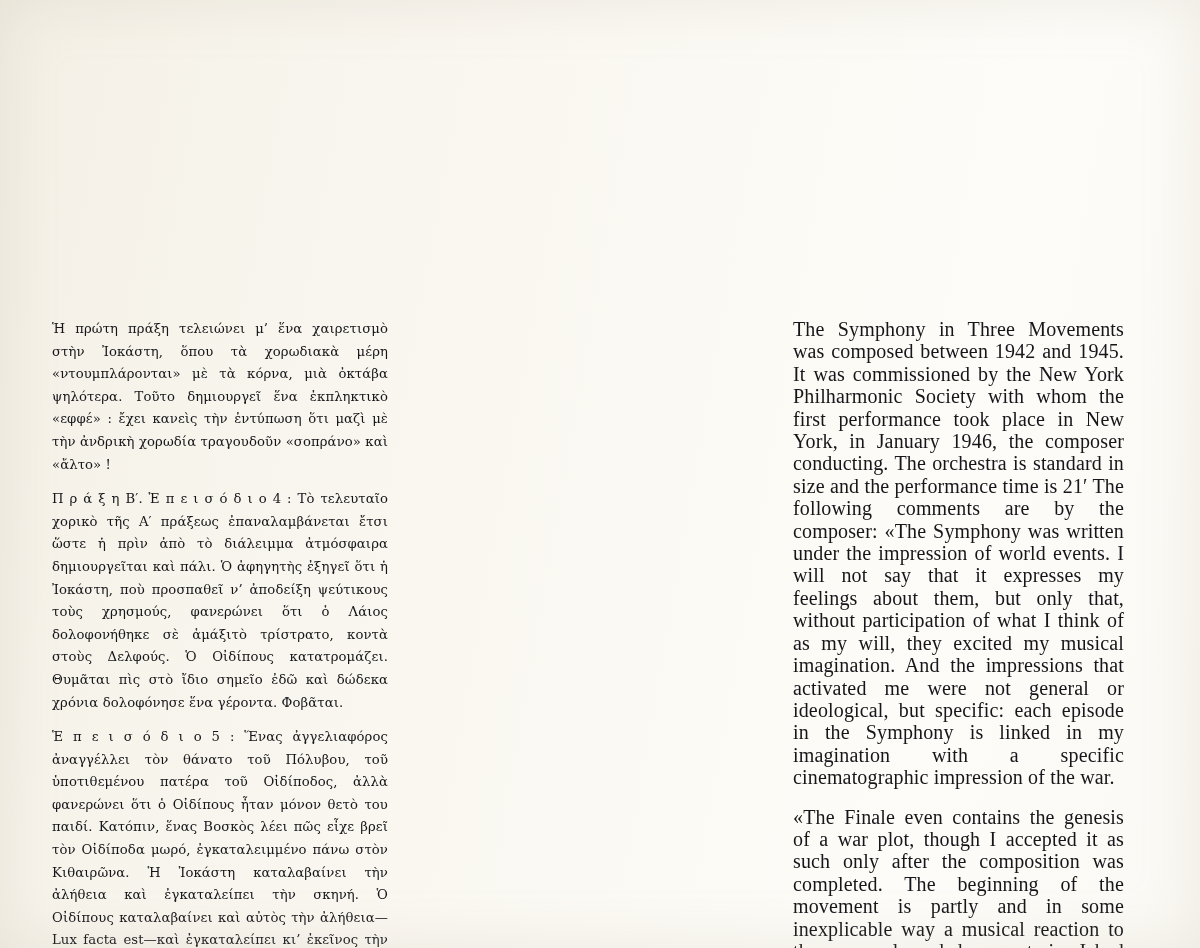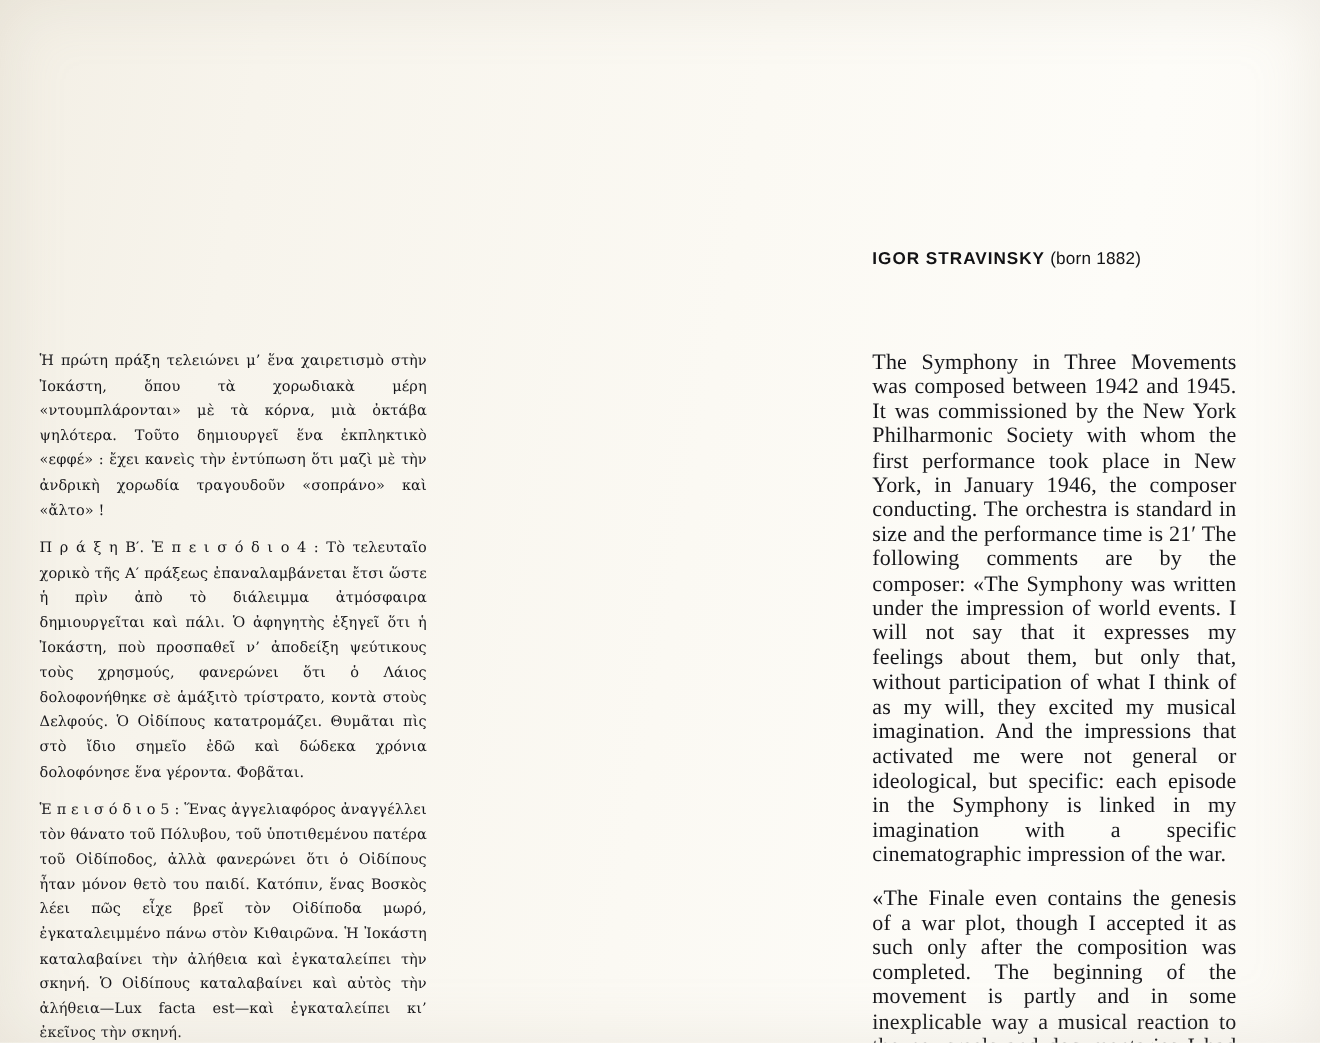--- a/index.html
+++ b/index.html
@@ -47,21 +47,21 @@
   .col-english {
     left: 793px;
     width: 331px;
   }
 
   .greek-para {
     font-family: "DejaVu Serif", serif;
     font-size: 13.2px;
     line-height: 22.6px;
     text-align: justify;
-    margin: 0 0 12px 0;
+    margin: 0 0 12px 16px;
     letter-spacing: 0.1px;
   }
 
   .header-block {
     position: absolute;
     left: 793px;
     top: 226px;
     width: 340px;
   }
   .concert-line {
@@ -109,24 +109,20 @@
   .eng-para:last-child {
     margin-bottom: 0;
   }
 </style>
 </head>
 <body>
 
 <div class="page">
 
   <div class="header-block">
-    <div class="composer-line">
-      <span class="composer-name">IGOR STRAVINSKY</span>
-      <span class="composer-born">(born 1882)</span>
-    </div>
   </div>
 
   <div class="col col-greek-1">
     <p class="greek-para">Ἡ  πρώτη  πράξη  τελειώνει  μ’  ἕνα  χαιρετισμὸ  στὴν Ἰοκάστη,  ὅπου  τὰ  χορωδιακὰ  μέρη  «ντουμπλάρονται»  μὲ  τὰ  κόρνα,  μιὰ  ὀκτάβα  ψηλότερα.  Τοῦτο  δημιουργεῖ  ἕνα  ἐκπληκτικὸ  «εφφέ» : ἔχει κανεὶς τὴν ἐντύπωση ὅτι μαζὶ μὲ τὴν ἀνδρικὴ χορωδία τραγουδοῦν «σοπράνο» καὶ «ἄλτο» !</p>
     <p class="greek-para">Π ρ ά ξ η  Β′.  Ἑ π ε ι σ ό δ ι ο  4 :  Τὸ  τελευταῖο  χορικὸ  τῆς  Α′  πράξεως  ἐπαναλαμβάνεται ἔτσι ὥστε ἡ πρὶν ἀπὸ τὸ διάλειμμα ἀτμόσφαιρα δημιουργεῖται καὶ πάλι. Ὁ ἀφηγητὴς ἐξηγεῖ ὅτι ἡ Ἰοκάστη, ποὺ προσπαθεῖ ν’ ἀποδείξη ψεύτικους τοὺς  χρησμούς,  φανερώνει  ὅτι  ὁ  Λάιος  δολοφονήθηκε σὲ ἁμάξιτὸ τρίστρατο, κοντὰ στοὺς Δελφούς. Ὁ Οἰδίπους κατατρομάζει. Θυμᾶται πὶς στὸ ἴδιο σημεῖο ἐδῶ καὶ δώδεκα χρόνια δολοφόνησε ἕνα γέροντα. Φοβᾶται.</p>
     <p class="greek-para">Ἑ π ε ι σ ό δ ι ο  5 :  Ἕνας  ἀγγελιαφόρος  ἀναγγέλλει  τὸν  θάνατο  τοῦ  Πόλυβου,  τοῦ  ὑποτιθεμένου πατέρα  τοῦ  Οἰδίποδος,  ἀλλὰ  φανερώνει  ὅτι  ὁ  Οἰδίπους ἦταν μόνον θετὸ του παιδί. Κατόπιν, ἕνας Βοσκὸς λέει πῶς εἶχε βρεῖ τὸν Οἰδίποδα μωρό, ἐγκαταλειμμένο πάνω στὸν Κιθαιρῶνα. Ἡ Ἰοκάστη καταλαβαίνει τὴν ἀλήθεια καὶ ἐγκαταλείπει τὴν σκηνή. Ὁ Οἰδίπους καταλαβαίνει καὶ αὐτὸς τὴν ἀλήθεια—Lux  facta  est—καὶ ἐγκαταλείπει κι’ ἐκεῖνος τὴν σκηνή.</p>
 
   </div>
 
 

